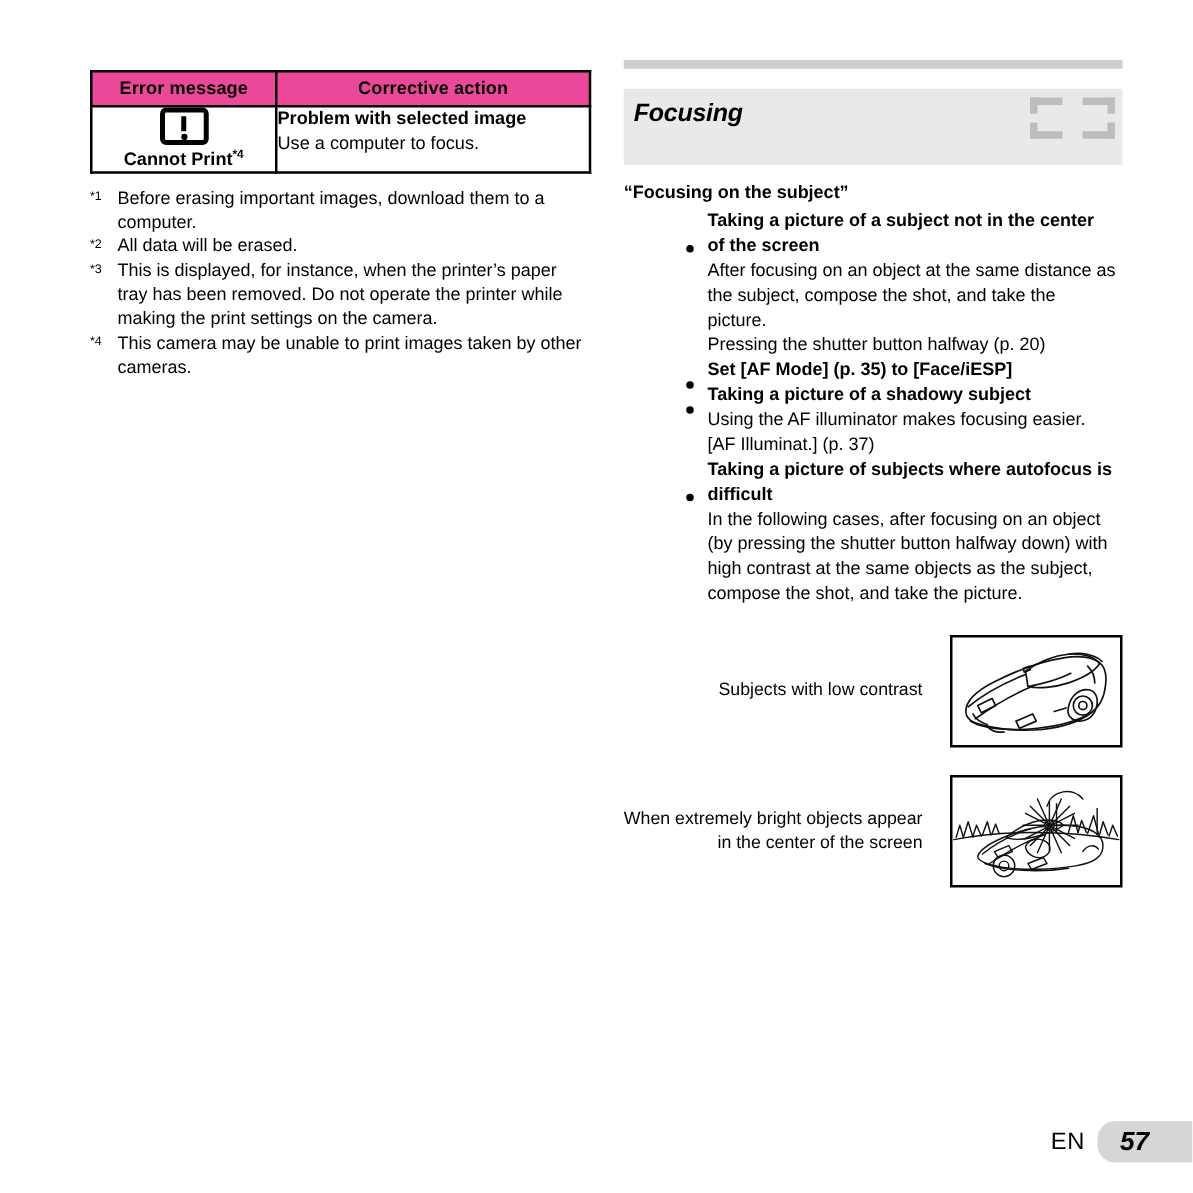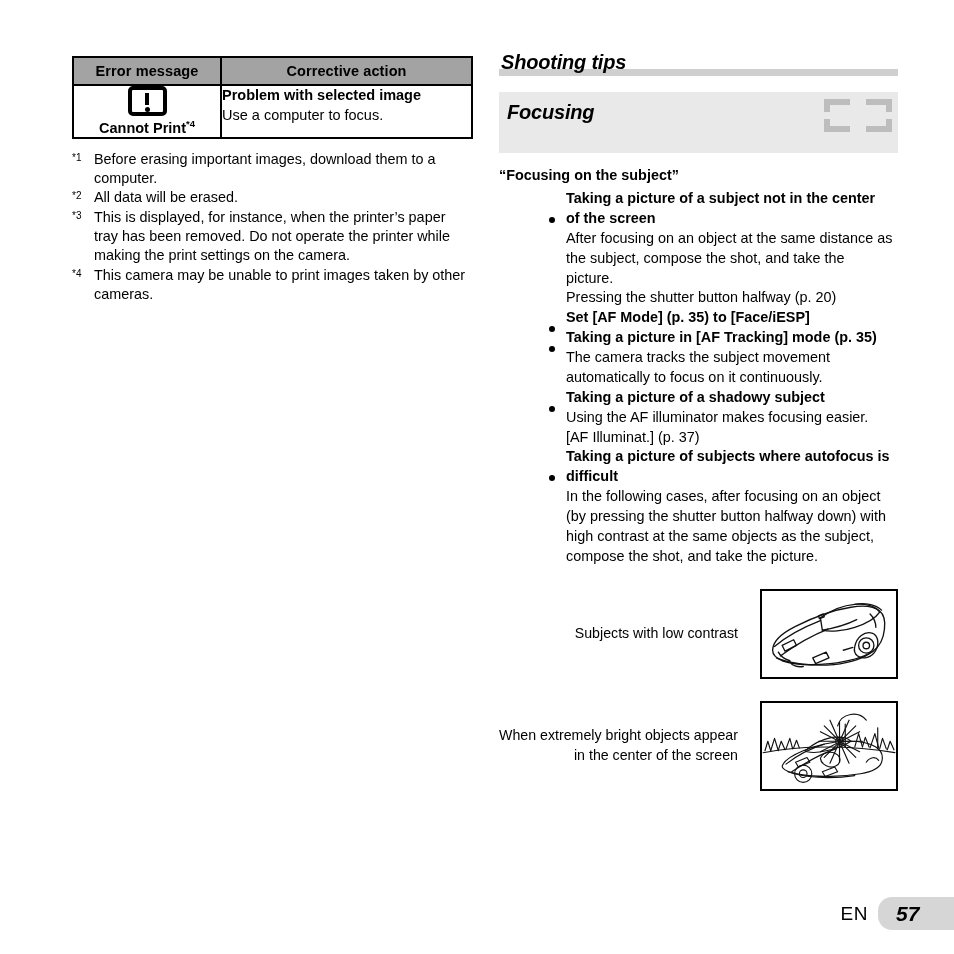--- a/index.html
+++ b/index.html
@@ -28,21 +28,21 @@
   table.err-table {
     border-collapse: collapse;
     width: 399px;
     table-layout: fixed;
   }
   table.err-table td, table.err-table th {
     border: 2px solid #000000;
     padding: 0;
   }
   th.err-head {
-    background: #a3a3a3;
+    background: #ec4899;
     font-size: 14.5px;
     font-weight: bold;
     text-align: center;
     height: 26px;
     line-height: 26px;
     letter-spacing: .1px;
   }
   th.col-a { width: 146px; }
   th.col-b { width: 249px; }
 
@@ -342,21 +342,20 @@
     <div class="footnote">
       <div class="fn-mark">*4</div>
       <div class="fn-text">This camera may be unable to print images taken by other cameras.</div>
     </div>
   </div>
 
 </div>
 
 <div id="right-column">
 
-  <div class="tips-heading">Shooting tips</div>
   <div class="tips-rule"></div>
 
 
   <div class="focus-band">
     <div class="focus-band-title">Focusing</div>
     <div class="af-frame-icon">
       <span class="tl"></span>
       <span class="tr"></span>
       <span class="bl"></span>
       <span class="br"></span>
@@ -376,27 +375,20 @@
       <div class="bullet-body">Pressing the shutter button halfway (p. 20)</div>
     </li>
 
     <li class="bullet-item">
       <div class="bullet-line">
         <div class="bullet-dot"></div>
         <div class="bullet-title">Set [AF Mode] (p. 35) to [Face/iESP]</div>
       </div>
     </li>
 
-    <li class="bullet-item">
-      <div class="bullet-line">
-        <div class="bullet-dot"></div>
-        <div class="bullet-title">Taking a picture in [AF Tracking] mode (p. 35)</div>
-      </div>
-      <div class="bullet-body">The camera tracks the subject movement automatically to focus on it continuously.</div>
-    </li>
 
     <li class="bullet-item">
       <div class="bullet-line">
         <div class="bullet-dot"></div>
         <div class="bullet-title">Taking a picture of a shadowy subject</div>
       </div>
       <div class="bullet-body">Using the AF illuminator makes focusing easier.</div>
       <div class="bullet-body">[AF Illuminat.] (p. 37)</div>
     </li>
 

